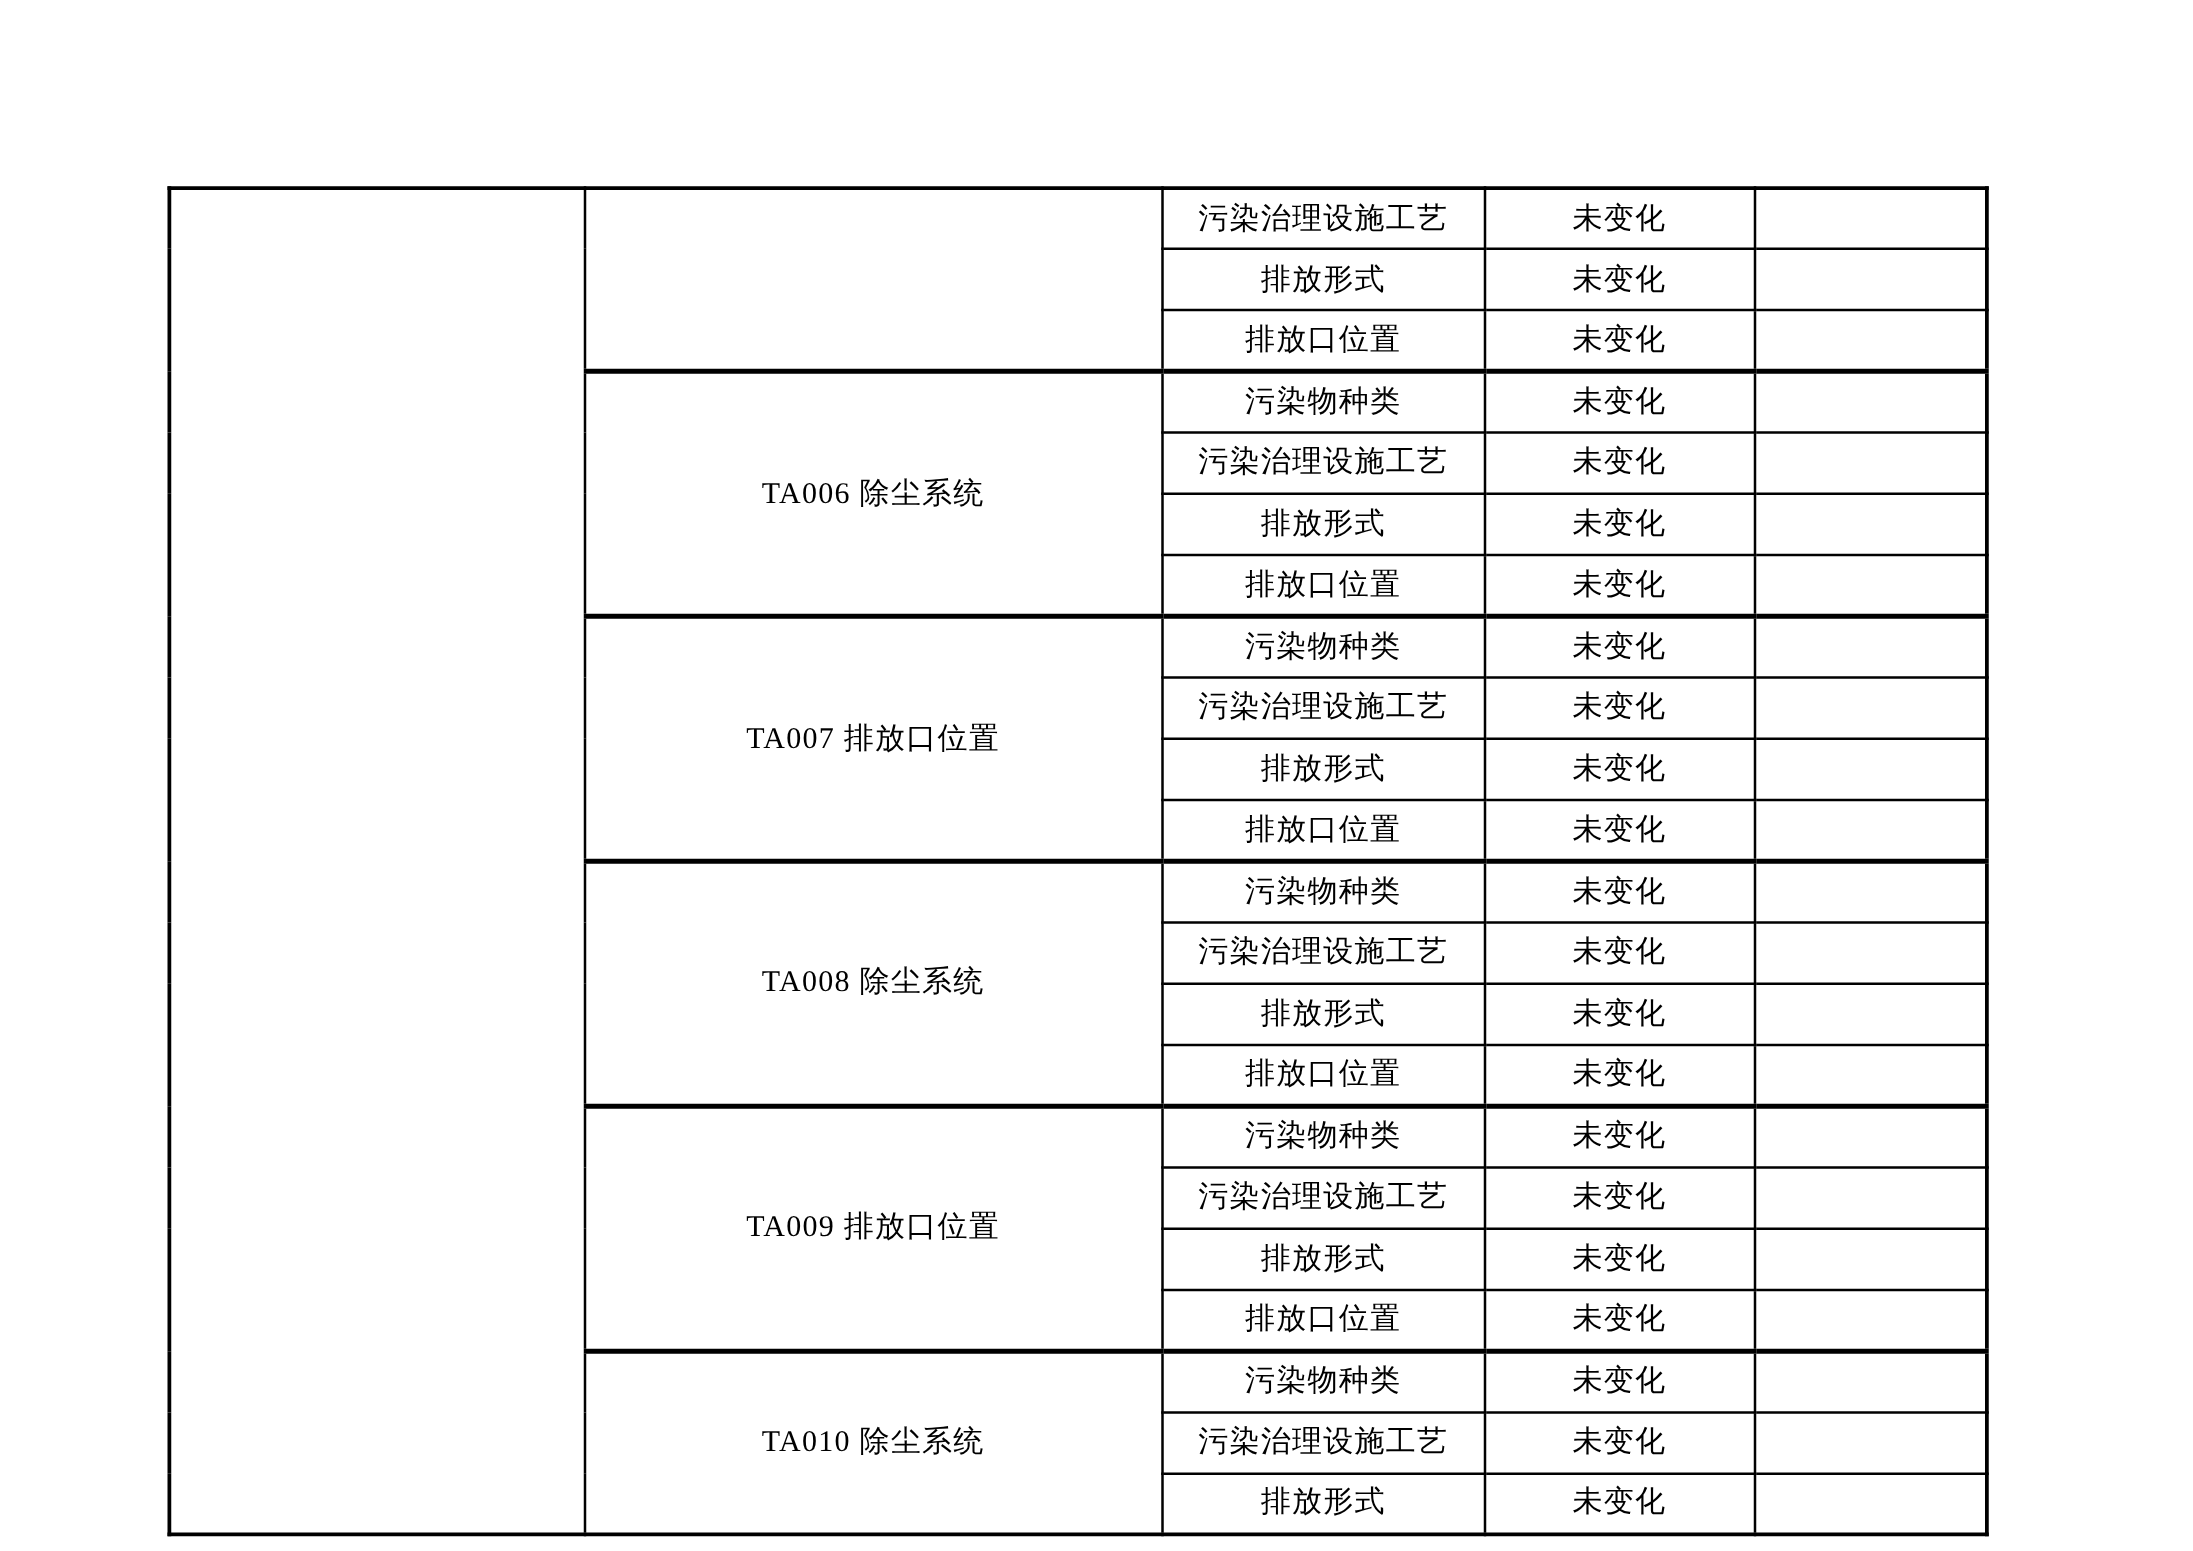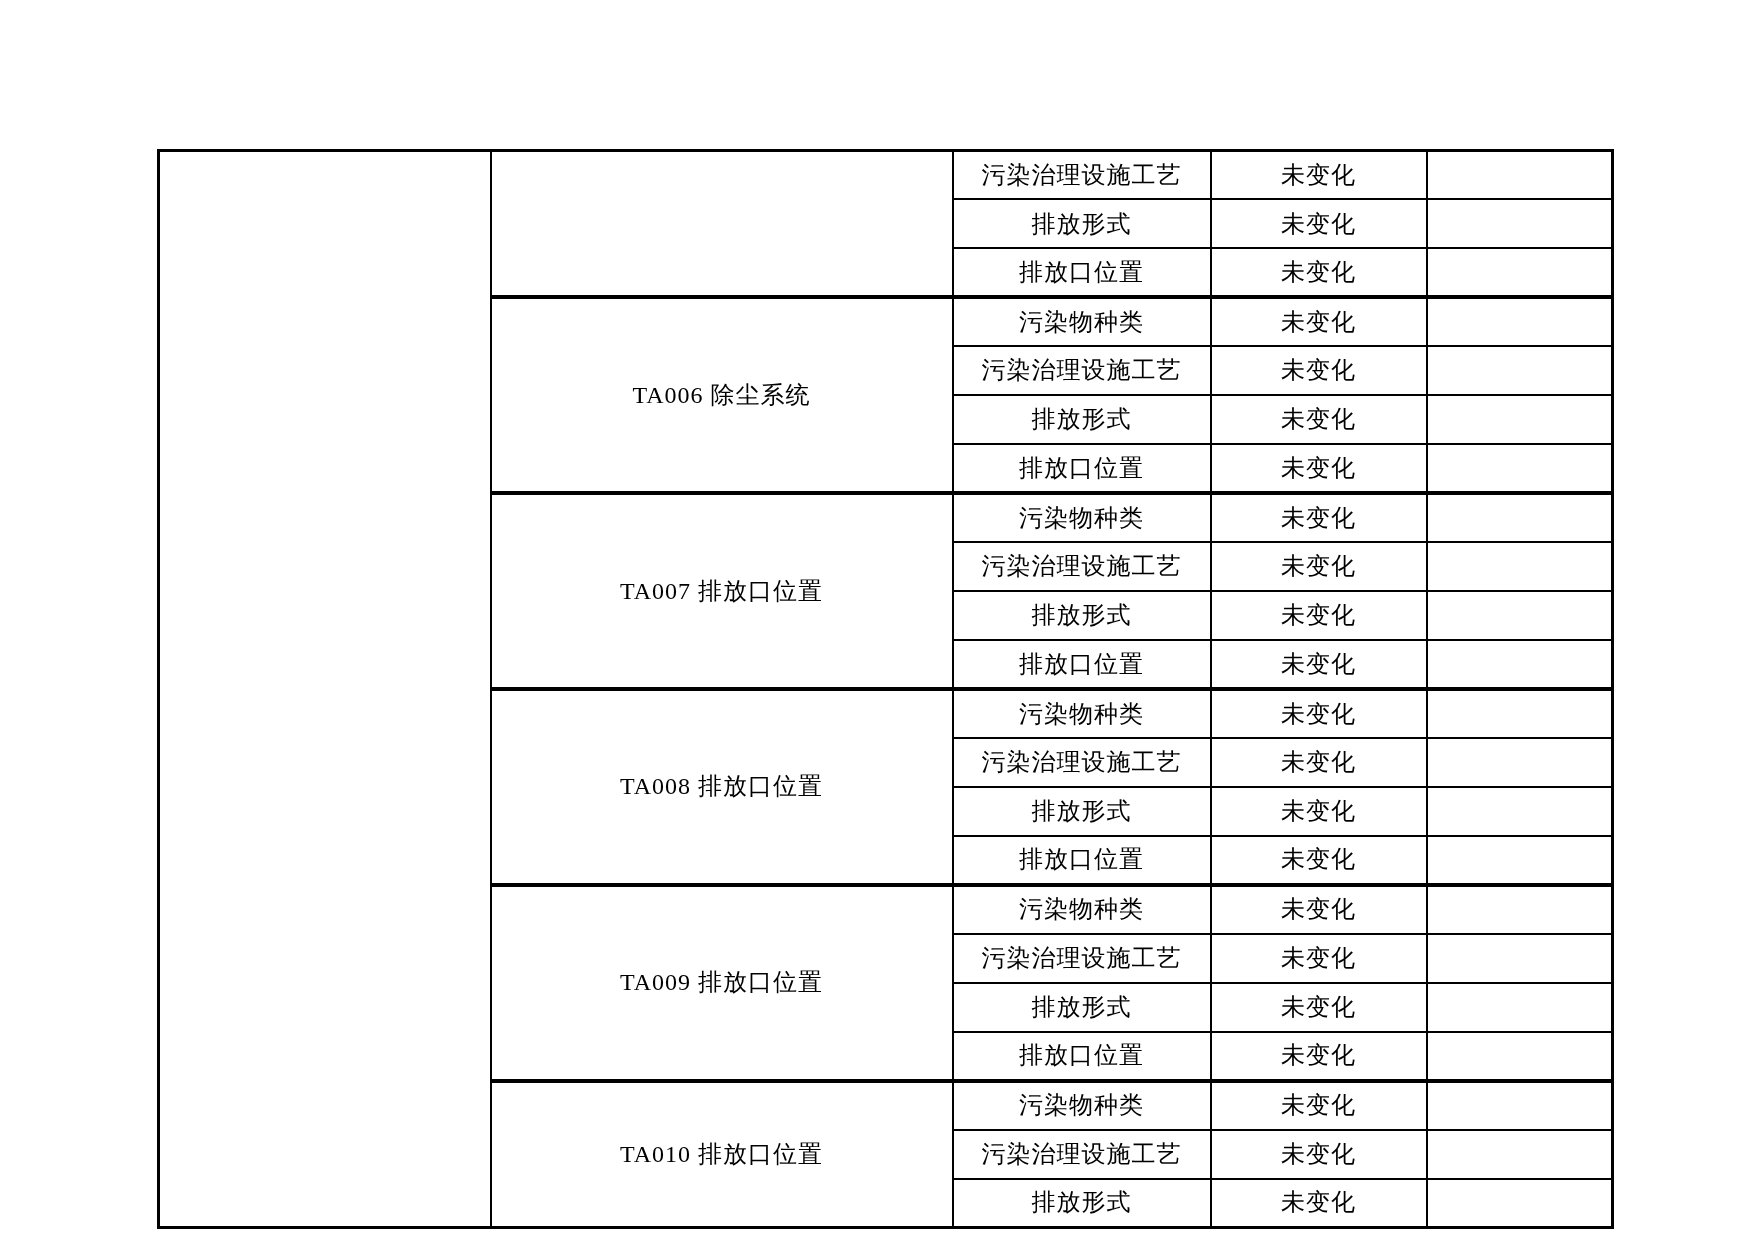--- a/index.html
+++ b/index.html
@@ -11,21 +11,21 @@
     position: relative;
     width: 1754px;
     height: 1241px;
     background: #ffffff;
     font-family: "Liberation Serif", "DejaVu Serif", serif;
     color: #000000;
     overflow: hidden;
   }
   table.doc-table {
     position: absolute;
-    left: 157px;
+    left: 134px;
     top: 149px;
     width: 1454px;
     height: 1080px;
     border-collapse: collapse;
     table-layout: fixed;
     border: 3px solid #000000;
   }
   table.doc-table td {
     border: 2px solid #000000;
     text-align: center;
@@ -119,21 +119,21 @@
         <td class="c-status">未变化</td>
         <td class="c-remark"></td>
       </tr>
       <tr class="row">
         <td class="c-attr">排放口位置</td>
         <td class="c-status">未变化</td>
         <td class="c-remark"></td>
       </tr>
 
       <tr class="row gb">
-        <td class="c-system" rowspan="4">TA008 排放口位置</td>
+        <td class="c-system" rowspan="4">TA008 除尘系统</td>
         <td class="c-attr">污染物种类</td>
         <td class="c-status">未变化</td>
         <td class="c-remark"></td>
       </tr>
       <tr class="row">
         <td class="c-attr">污染治理设施工艺</td>
         <td class="c-status">未变化</td>
         <td class="c-remark"></td>
       </tr>
       <tr class="row">
@@ -163,21 +163,21 @@
         <td class="c-status">未变化</td>
         <td class="c-remark"></td>
       </tr>
       <tr class="row">
         <td class="c-attr">排放口位置</td>
         <td class="c-status">未变化</td>
         <td class="c-remark"></td>
       </tr>
 
       <tr class="row gb">
-        <td class="c-system" rowspan="3">TA010 排放口位置</td>
+        <td class="c-system" rowspan="3">TA010 除尘系统</td>
         <td class="c-attr">污染物种类</td>
         <td class="c-status">未变化</td>
         <td class="c-remark"></td>
       </tr>
       <tr class="row">
         <td class="c-attr">污染治理设施工艺</td>
         <td class="c-status">未变化</td>
         <td class="c-remark"></td>
       </tr>
       <tr class="row">

